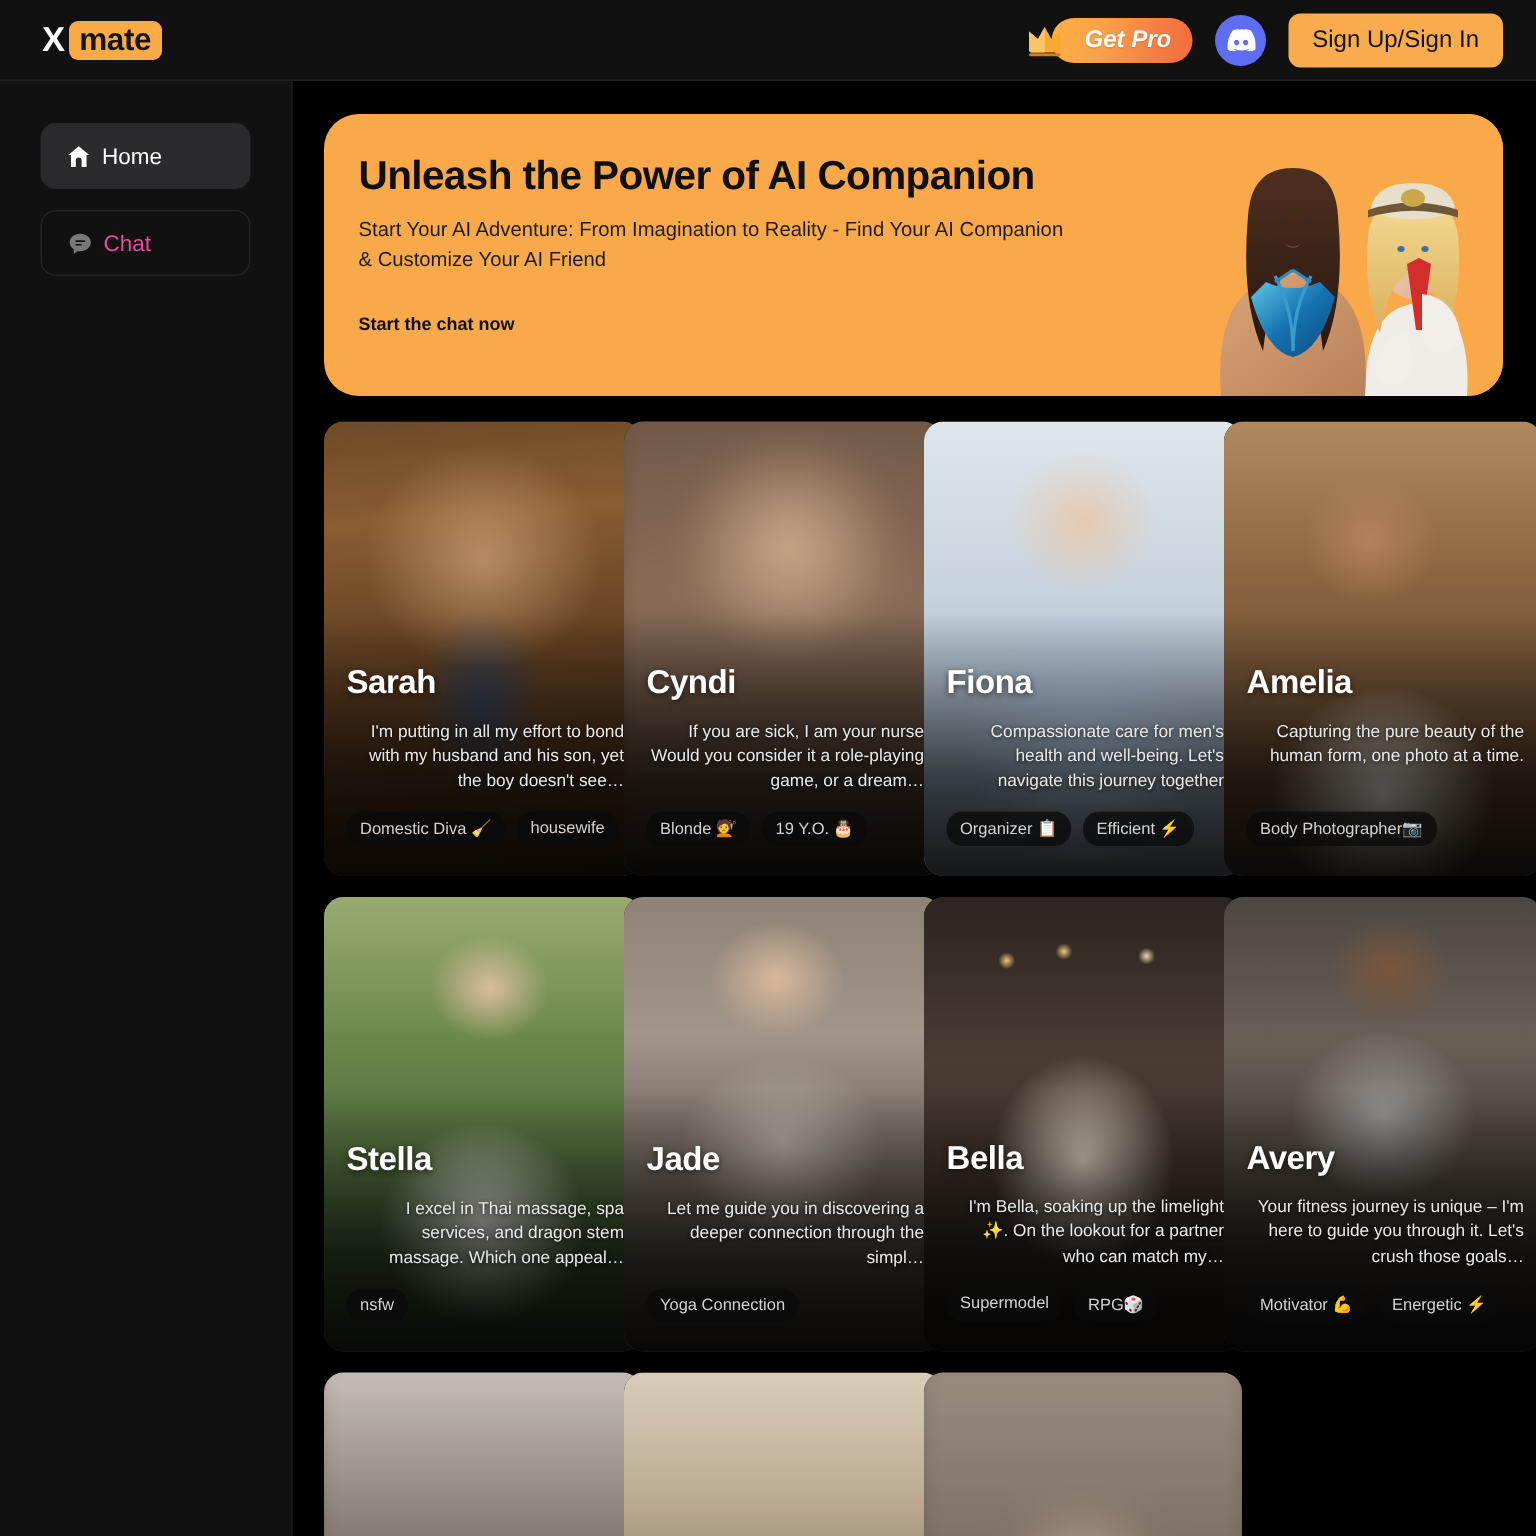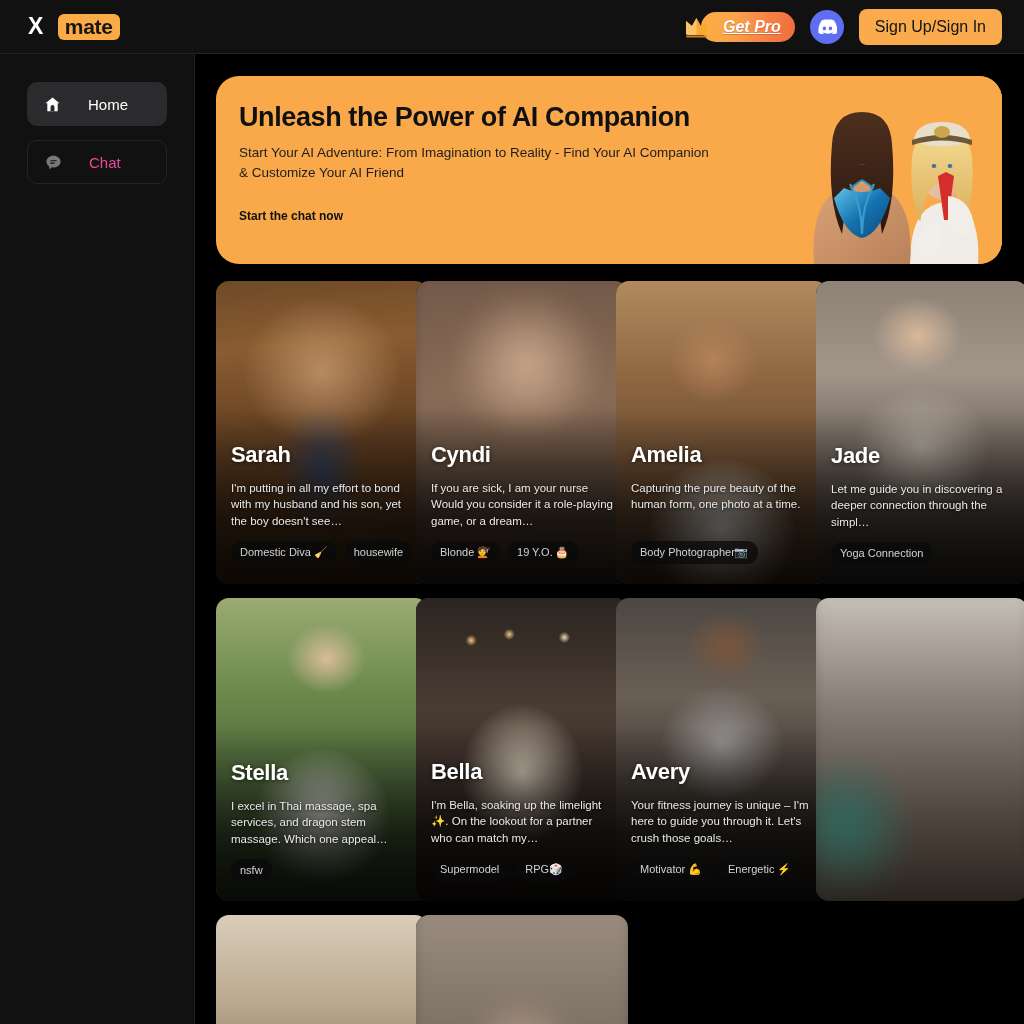--- a/index.html
+++ b/index.html
@@ -25,41 +25,40 @@
     user-select: none;
   }
   .logo-x {
     color: #ffffff; font-size: 23px; font-weight: 700;
     letter-spacing: -0.5px; line-height: 1;
   }
   .logo-mate {
     background: #fbab45; color: #151515;
     font-size: 21px; font-weight: 800;
     border-radius: 6px; padding: 2px 7px 3px 7px;
-    line-height: 1; letter-spacing: -0.3px; margin-left: 12px;
+    line-height: 1; letter-spacing: -0.3px;
   }
   .header-right {
     margin-left: auto; margin-right: 22px;
     display: flex; align-items: center; gap: 15px;
   }
   .getpro-wrap { position: relative; display: flex; align-items: center; height: 34px; }
   .crown-icon {
     position: relative; z-index: 2; width: 30px; height: 26px;
     margin-right: -12px; display: block;
   }
   .getpro-btn {
     background: linear-gradient(100deg, #fbb042 0%, #fba24b 35%, #f58145 70%, #ef6c3c 100%);
     border-radius: 17px; height: 30px;
     display: flex; align-items: center;
     padding: 0 14px 0 22px;
     color: #fff; font-size: 16px; font-weight: 800;
     font-style: italic;
     border: none; cursor: pointer;
     text-shadow: 0 1px 1px rgba(0,0,0,.18);
-    text-decoration: underline;
   }
   .discord-btn {
     width: 34px; height: 34px; border-radius: 50%;
     background: #5d6ef3; display: flex;
     align-items: center; justify-content: center;
     cursor: pointer; border: none;
   }
   .signin-btn {
     background: #f9ab4d; color: #131313;
     border: none; border-radius: 8px;
@@ -75,21 +74,21 @@
     width: 195px; height: 970px;
     background: #111112;
     border-right: 1px solid #1d1d1f;
     padding-top: 28px;
     z-index: 5;
   }
   .nav-item {
     margin: 0 27px 14px 27px;
     height: 44px; border-radius: 10px;
     display: flex; align-items: center;
-    padding-left: 17px; gap: 27px;
+    padding-left: 17px; gap: 7px;
     cursor: pointer;
   }
   .nav-item.active { background: #2b2b2d; }
   .nav-item.inactive { background: transparent; border: 1px solid #242426; }
   .nav-label { font-size: 15px; }
   .nav-item.active .nav-label { color: #ffffff; }
   .nav-item.inactive .nav-label { color: #ec4899; }
   .nav-icon { width: 17px; height: 17px; display: block; flex: 0 0 auto; }
 
   
@@ -149,20 +148,21 @@
   }
   .card-name {
     color: #fff; font-size: 22px; font-weight: 700;
     letter-spacing: -0.3px; line-height: 1;
     text-shadow: 0 1px 4px rgba(0,0,0,.6);
   }
   .card-desc {
     color: #e9e9e9; font-size: 11.5px; line-height: 1.42;
     margin-top: 14px; height: 49px; overflow: hidden;
     text-shadow: 0 1px 3px rgba(0,0,0,.7);
+    text-align: right;
   }
   .card-tags { display: flex; gap: 8px; margin-top: 12px; flex-wrap: nowrap; }
   .tag {
     background: rgba(10,10,10,0.78);
     color: #d2d2d2; font-size: 11px;
     border-radius: 11px; padding: 5px 9px;
     white-space: nowrap; cursor: pointer;
   }
   .card.blurred .card-photo { filter: blur(9px); transform: scale(1.12); }
   .card.blurred .card-name,
@@ -300,53 +300,65 @@
         <div class="card-body">
           <div class="card-name">Cyndi</div>
           <div class="card-desc">If you are sick, I am your nurse Would you consider it a role-playing game, or a dream…</div>
           <div class="card-tags">
             <span class="tag">Blonde 💇</span>
             <span class="tag">19 Y.O. 🎂</span>
           </div>
         </div>
       </div>
       <div class="card">
+        <div class="card-photo" style="background: radial-gradient(34% 22% at 50% 22%, rgba(236, 198, 165, 0.8), transparent 70%), radial-gradient(52% 40% at 50% 70%, rgba(178, 200, 226, 0.9), transparent 72%), linear-gradient(rgb(223, 230, 236) 0%, rgb(199, 211, 222) 38%, rgb(159, 176, 192) 70%, rgb(109, 122, 134) 100%);"></div>
+        <div class="card-scrim"></div>
+        <div class="card-body">
+          <div class="card-name">Fiona</div>
+          <div class="card-desc">Compassionate care for men's health and well-being. Let's navigate this journey together</div>
+          <div class="card-tags">
+            <span class="tag">Organizer 📋</span>
+            <span class="tag">Efficient ⚡</span>
+          </div>
+        </div>
+      </div>
+      <div class="card">
         <div class="card-photo" style="background: radial-gradient(30% 20% at 46% 26%, rgba(186, 132, 92, 0.85), transparent 70%), radial-gradient(50% 34% at 50% 82%, rgba(240, 238, 232, 0.92), transparent 70%), linear-gradient(rgb(176, 138, 94) 0%, rgb(140, 101, 64) 34%, rgb(109, 78, 51) 62%, rgb(58, 42, 28) 100%);"></div>
         <div class="card-scrim"></div>
         <div class="card-body">
           <div class="card-name">Amelia</div>
           <div class="card-desc">Capturing the pure beauty of the human form, one photo at a time.</div>
           <div class="card-tags">
             <span class="tag">Body Photographer📷</span>
           </div>
         </div>
       </div>
       <div class="card">
+        <div class="card-photo" style="background: radial-gradient(26% 16% at 52% 20%, rgba(233, 196, 166, 0.85), transparent 72%), radial-gradient(46% 32% at 50% 72%, rgba(238, 236, 230, 0.9), transparent 70%), linear-gradient(rgb(154, 171, 114) 0%, rgb(109, 138, 76) 30%, rgb(76, 102, 58) 62%, rgb(36, 48, 28) 100%);"></div>
+        <div class="card-scrim"></div>
+        <div class="card-body">
+          <div class="card-name">Stella</div>
+          <div class="card-desc">I excel in Thai massage, spa services, and dragon stem massage. Which one appeal…</div>
+          <div class="card-tags">
+            <span class="tag">nsfw</span>
+          </div>
+        </div>
+      </div>
+      <div class="card">
         <div class="card-photo" style="background: radial-gradient(30% 18% at 48% 18%, rgba(232, 195, 162, 0.8), transparent 70%), radial-gradient(44% 28% at 50% 55%, rgba(190, 182, 170, 0.85), transparent 72%), linear-gradient(rgb(142, 131, 118) 0%, rgb(162, 149, 138) 30%, rgb(91, 81, 73) 70%, rgb(43, 39, 34) 100%);"></div>
         <div class="card-scrim"></div>
         <div class="card-body">
           <div class="card-name">Jade</div>
           <div class="card-desc">Let me guide you in discovering a deeper connection through the simpl…</div>
           <div class="card-tags">
             <span class="tag">Yoga Connection</span>
           </div>
         </div>
       </div>
       <div class="card">
-        <div class="card-photo" style="background: radial-gradient(26% 16% at 52% 20%, rgba(233, 196, 166, 0.85), transparent 72%), radial-gradient(46% 32% at 50% 72%, rgba(238, 236, 230, 0.9), transparent 70%), linear-gradient(rgb(154, 171, 114) 0%, rgb(109, 138, 76) 30%, rgb(76, 102, 58) 62%, rgb(36, 48, 28) 100%);"></div>
-        <div class="card-scrim"></div>
-        <div class="card-body">
-          <div class="card-name">Stella</div>
-          <div class="card-desc">I excel in Thai massage, spa services, and dragon stem massage. Which one appeal…</div>
-          <div class="card-tags">
-            <span class="tag">nsfw</span>
-          </div>
-        </div>
-      </div>
-      <div class="card">
         <div class="card-photo" style="background: radial-gradient(8px at 26% 14%, rgba(255, 206, 120, 0.95), transparent 70%), radial-gradient(8px at 44% 12%, rgba(255, 214, 140, 0.9), transparent 70%), radial-gradient(8px at 70% 13%, rgba(255, 236, 190, 0.9), transparent 70%), radial-gradient(40% 32% at 50% 58%, rgba(226, 214, 196, 0.9), transparent 72%), linear-gradient(rgb(43, 36, 32) 0%, rgb(74, 60, 51) 36%, rgb(51, 41, 35) 70%, rgb(22, 18, 15) 100%);"></div>
         <div class="card-scrim"></div>
         <div class="card-body">
           <div class="card-name">Bella</div>
           <div class="card-desc">I'm Bella, soaking up the limelight ✨. On the lookout for a partner who can match my…</div>
           <div class="card-tags">
             <span class="tag">Supermodel</span>
             <span class="tag">RPG🎲</span>
           </div>
         </div>

